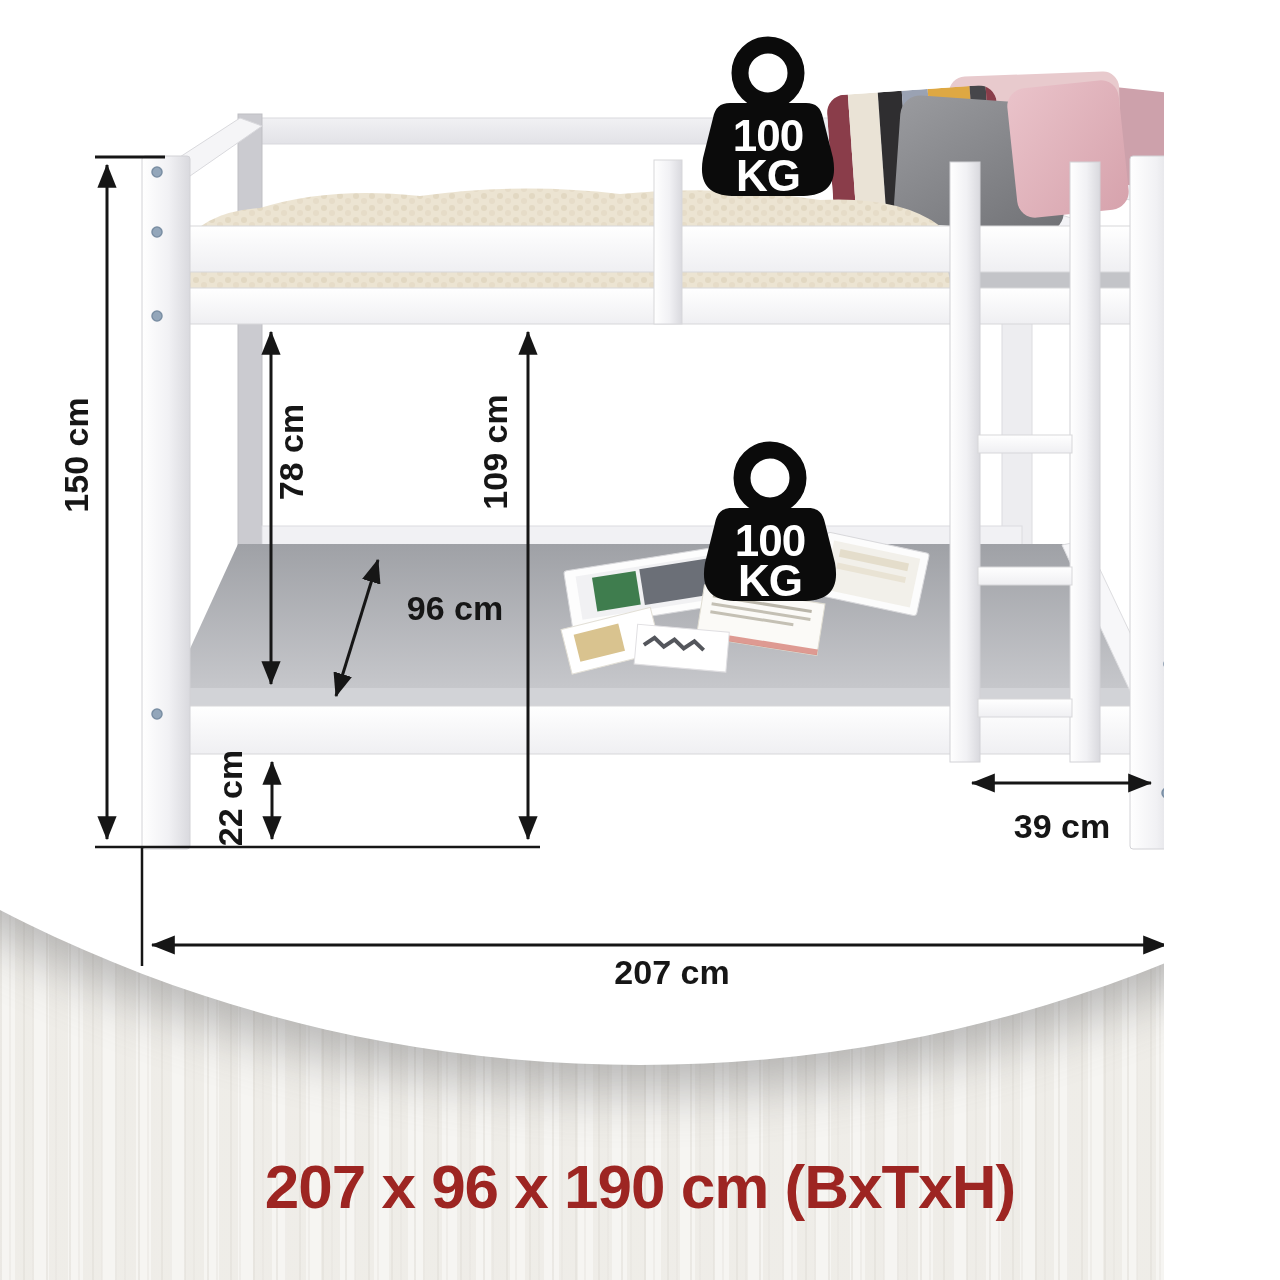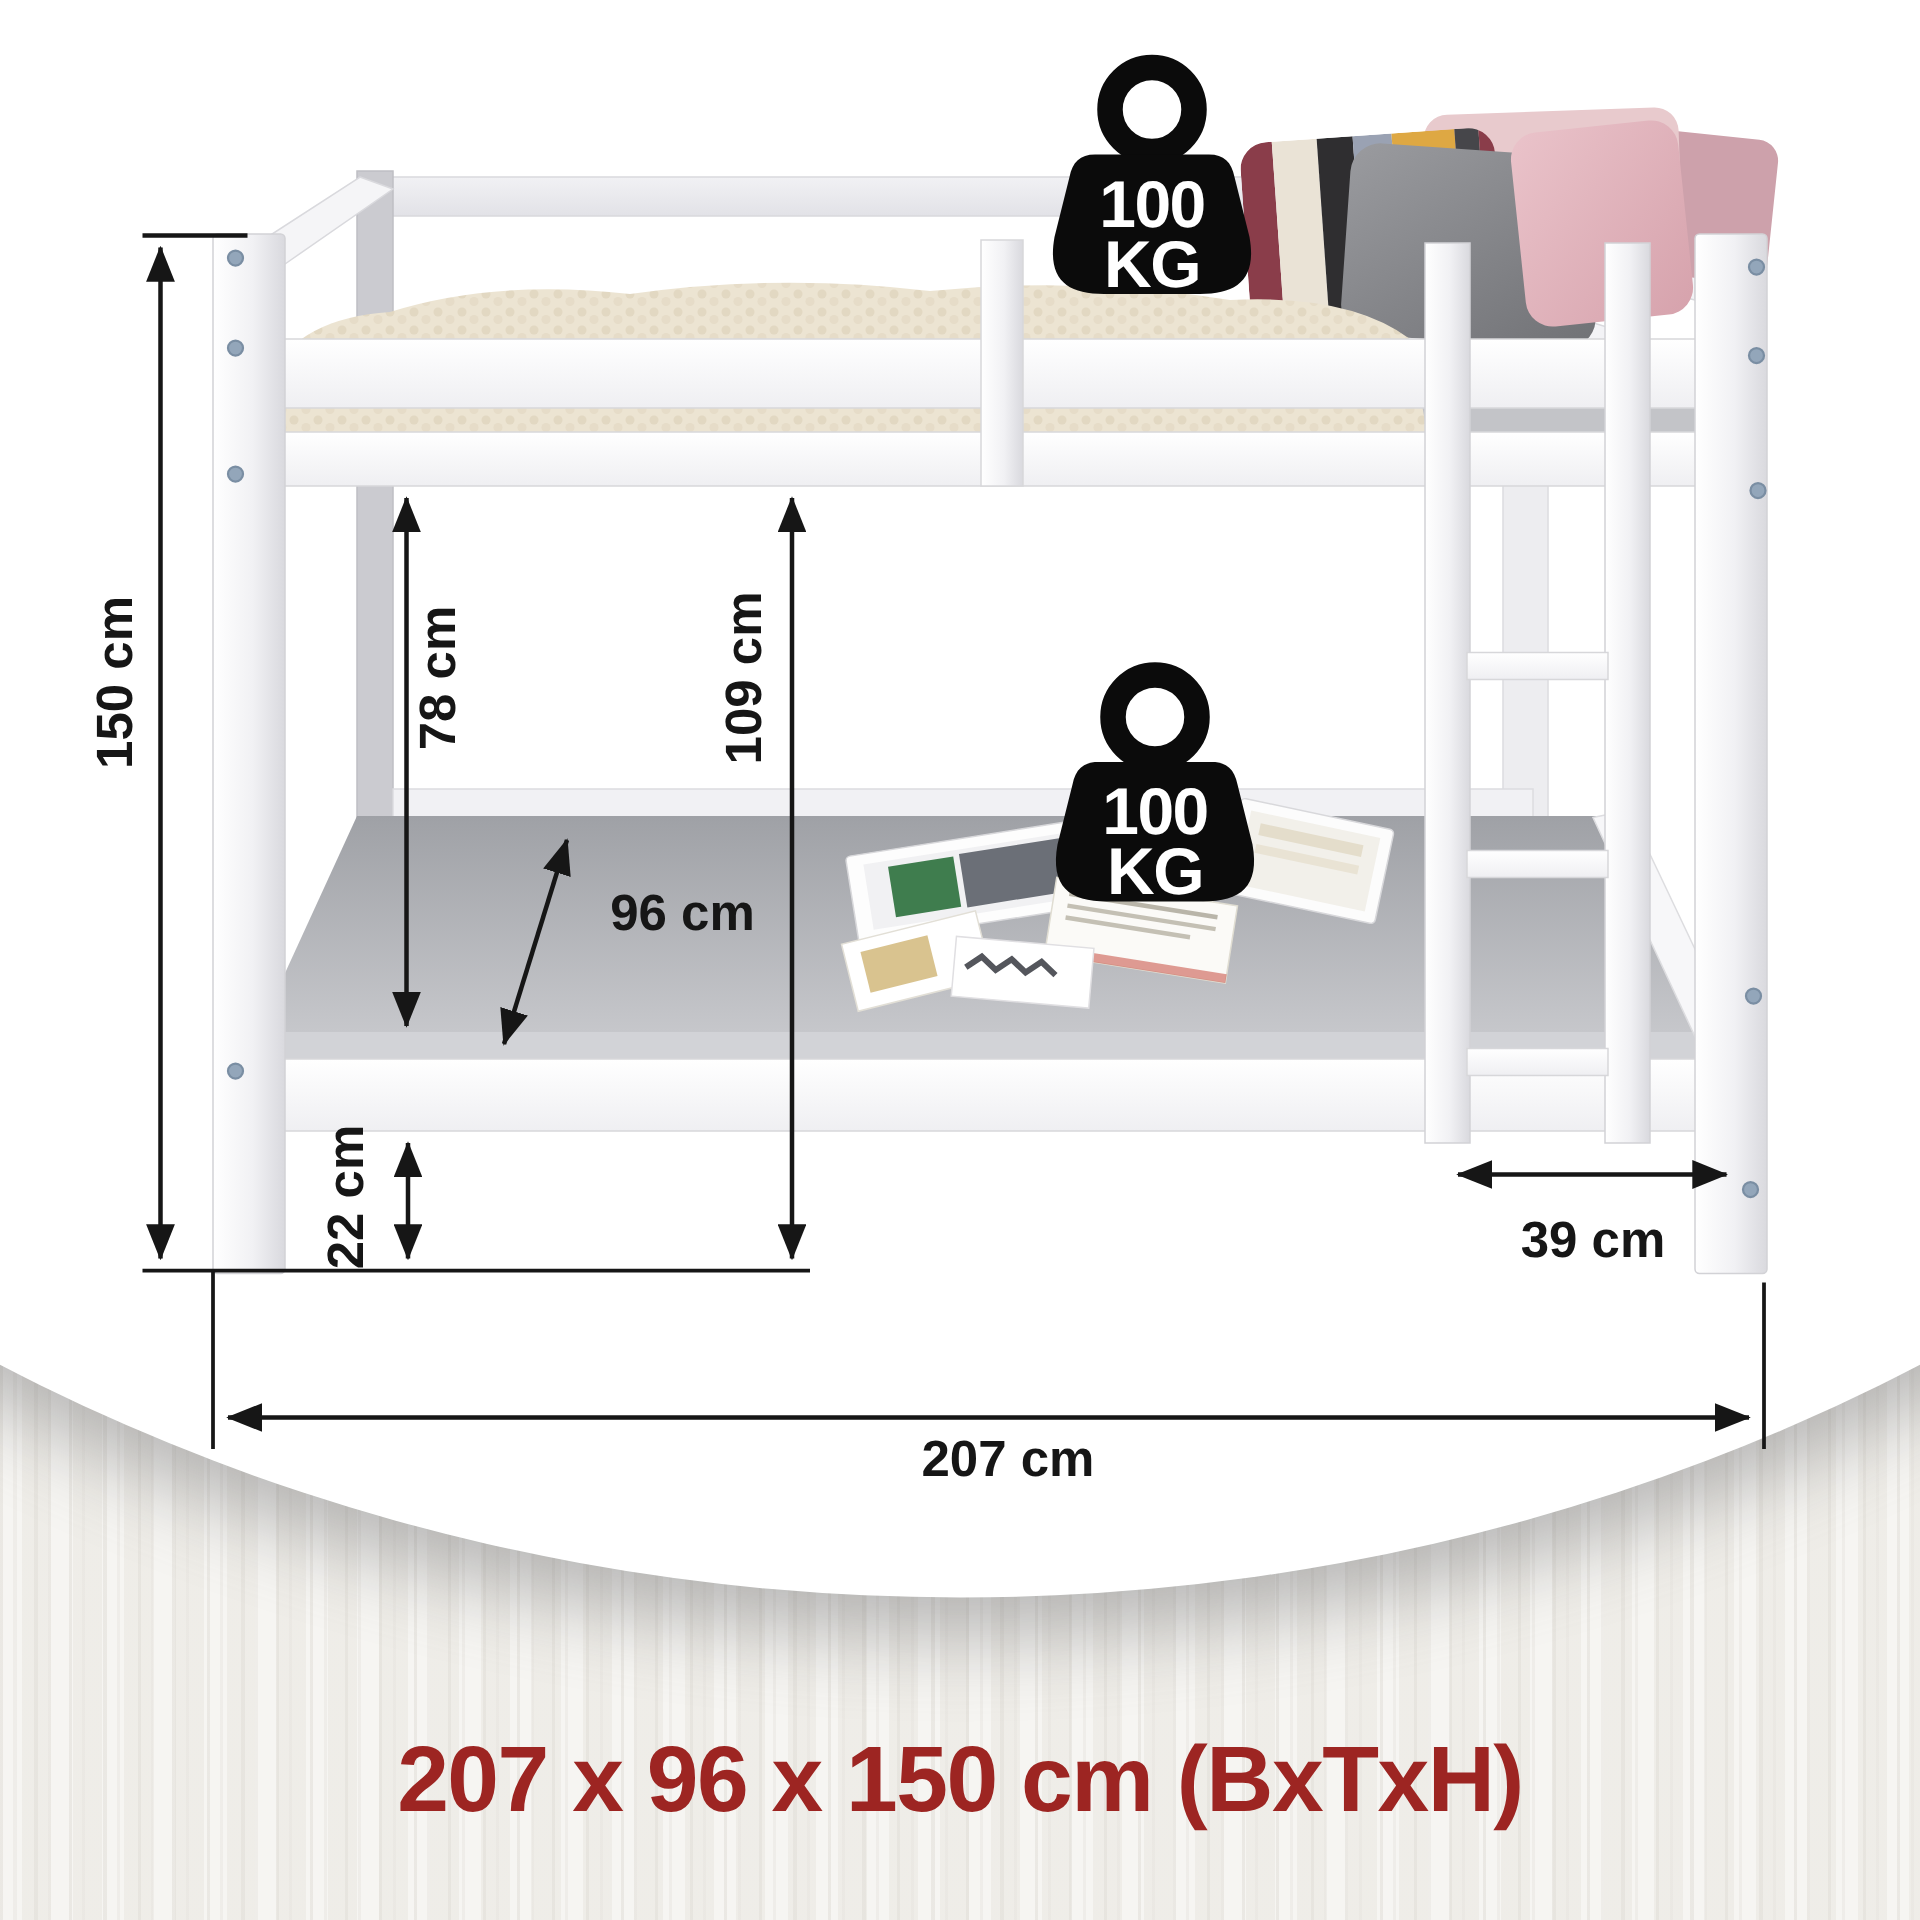--- a/index.html
+++ b/index.html
@@ -1,16 +1,16 @@
 <!DOCTYPE html>
 <html><head>
 <meta charset="utf-8">
 <style>
   html,body{margin:0;padding:0;background:#ffffff;}
-  .stage{position:relative;width:1280px;height:1280px;overflow:hidden;background:#ffffff;
+  .stage{position:relative;width:1164px;height:1280px;overflow:hidden;background:#ffffff;
          font-family:"Liberation Sans","DejaVu Sans",sans-serif;}
   .wood-band{position:absolute;left:0;top:860px;width:1280px;height:420px;z-index:1;
     background-color:#f6f5f2;
     background-image:
       repeating-linear-gradient(90deg, rgba(225,222,216,.55) 0 2px, rgba(0,0,0,0) 2px 9px,
         rgba(230,227,222,.45) 9px 11px, rgba(0,0,0,0) 11px 23px),
       repeating-linear-gradient(90deg, rgba(246,245,242,.95) 0 15px, rgba(238,236,231,.9) 15px 34px);}
   .curve-white{position:absolute;left:-660px;top:-1329px;width:2600px;height:2394px;z-index:2;
     background:#ffffff;border-radius:50%;
     box-shadow:0 26px 52px rgba(110,110,112,.45);}
@@ -206,14 +206,14 @@
 
     <text class="dim-label" transform="translate(88 455) rotate(-90)" text-anchor="middle">150 cm</text>
     <text class="dim-label" transform="translate(303 452) rotate(-90)" text-anchor="middle">78 cm</text>
     <text class="dim-label" transform="translate(507 452) rotate(-90)" text-anchor="middle">109 cm</text>
     <text class="dim-label" x="455" y="620" text-anchor="middle">96 cm</text>
     <text class="dim-label" transform="translate(242 798) rotate(-90)" text-anchor="middle">22 cm</text>
     <text class="dim-label" x="1062" y="838" text-anchor="middle">39 cm</text>
     <text class="dim-label" x="672" y="984" text-anchor="middle">207 cm</text>
   </svg>
 
-  <div class="caption">207 x 96 x 150 cm (BxTxH)</div>
+  <div class="caption">207 x 96 x 190 cm (BxTxH)</div>
 </div>
 
 </body></html>

